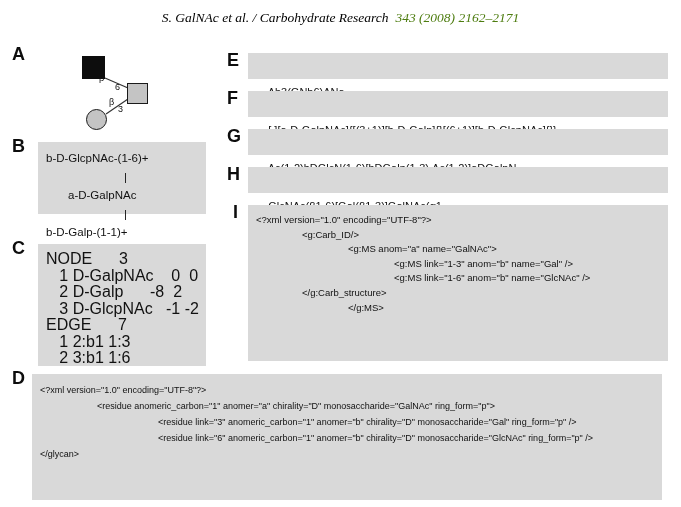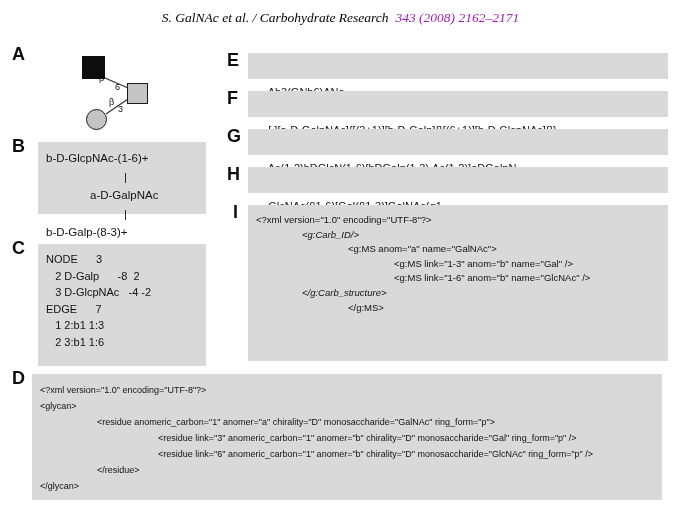--- a/index.html
+++ b/index.html
@@ -17,21 +17,21 @@
   .header {
     position: absolute;
     top: 10px; left: 0;
     width: 100%;
     text-align: center;
     font-family: "Liberation Serif", serif;
     font-style: italic;
     font-size: 13.5px;
     color: #000;
   }
-  .header .link { color: #a21caf; margin-left: 7px; }
+  .header .link { color: #4d7c0f; margin-left: 7px; }
 
   
   .panel-label {
     position: absolute;
     font-size: 18px;
     font-weight: bold;
     color: #0d0d0d;
   }
 
   
@@ -44,43 +44,43 @@
   .sq-black { left: 24px; top: 10px; width: 23px; height: 23px; background: #0d0d0d; }
   .sq-gray  { left: 69px; top: 37px; width: 21px; height: 21px; background: #c4c4c4; border: 1.5px solid #1a1a1a; }
   .ci-gray  { left: 28px; top: 63px; width: 21px; height: 21px; background: #c4c4c4; border: 1.5px solid #1a1a1a; border-radius: 50%; }
   .edge-lab { position: absolute; font-size: 9px; line-height: 9px; color: #111; }
 
   
   .panel-b { left: 38px; top: 142px; width: 168px; height: 72px; padding-top: 7px; font-size: 11.5px; }
   .b-line { line-height: 18.5px; white-space: pre; }
   .b-line.i0 { padding-left: 8px; }
   .b-line.i1 { padding-left: 86px; }
-  .b-line.i2 { padding-left: 52px; }
+  .b-line.i2 { padding-left: 30px; }
 
   
-  .panel-c { left: 38px; top: 244px; width: 168px; height: 122px; padding: 7px 0 0 8px; font-size: 11px; }
+  .panel-c { left: 38px; top: 244px; width: 168px; height: 122px; padding: 7px 0 0 8px; font-size: 16px; }
   .c-line { line-height: 16.5px; white-space: pre; }
 
   
   .panel-d { left: 32px; top: 374px; width: 630px; height: 126px; padding: 8px 0 0 8px; font-size: 9px; }
   .x-line { line-height: 16px; white-space: pre; }
   .panel-d .d1 { padding-left: 57px; }
   .panel-d .d2 { padding-left: 118px; }
 
   
   .bar {
     left: 248px; width: 420px; height: 26px;
     line-height: 26px; padding-left: 8px;
     font-size: 11px; white-space: pre;
   }
 
   
   .panel-i { left: 248px; top: 205px; width: 420px; height: 156px; padding: 8px 0 0 8px; font-size: 9.5px; }
   .panel-i .x-line { line-height: 14.6px; }
-  .panel-i .n1 { padding-left: 46px; font-style: italic; }
+  .panel-i .n1 { padding-left: 46px; }
   .panel-i .n2 { padding-left: 92px; }
   .panel-i .n3 { padding-left: 138px; }
 </style>
 </head>
 <body>
 
 <div class="page">
 
   <div class="header">
     <span>S. GalNAc et al. / Carbohydrate Research</span><span class="link">343 (2008) 2162–2171</span>
@@ -100,41 +100,40 @@
     <span class="edge-lab" style="left:51px; top:52px;">β</span>
     <span class="edge-lab" style="left:60px; top:59px;">3</span>
   </div>
 
   <div class="panel-label" style="left:12px; top:136px;">B</div>
   <div class="box panel-b">
     <div class="b-line i0">b-D-GlcpNAc-(1-6)+</div>
     <div class="b-line i1">|</div>
     <div class="b-line i2">a-D-GalpNAc</div>
     <div class="b-line i1">|</div>
-    <div class="b-line i0">b-D-Galp-(8-3)+</div>
+    <div class="b-line i0">b-D-Galp-(1-1)+</div>
   </div>
 
   <div class="panel-label" style="left:12px; top:238px;">C</div>
   <div class="box panel-c">
     <div class="c-line">NODE      3</div>
+    <div class="c-line">   1 D-GalpNAc    0  0</div>
     <div class="c-line">   2 D-Galp      -8  2</div>
-    <div class="c-line">   3 D-GlcpNAc   -4 -2</div>
+    <div class="c-line">   3 D-GlcpNAc   -1 -2</div>
     <div class="c-line">EDGE      7</div>
     <div class="c-line">   1 2:b1 1:3</div>
     <div class="c-line">   2 3:b1 1:6</div>
   </div>
 
   <div class="panel-label" style="left:12px; top:368px;">D</div>
   <div class="box panel-d">
     <div class="x-line">&lt;?xml version="1.0" encoding="UTF-8"?&gt;</div>
-    <div class="x-line">&lt;glycan&gt;</div>
     <div class="x-line d1">&lt;residue anomeric_carbon="1" anomer="a" chirality="D" monosaccharide="GalNAc" ring_form="p"&gt;</div>
     <div class="x-line d2">&lt;residue link="3" anomeric_carbon="1" anomer="b" chirality="D" monosaccharide="Gal" ring_form="p" /&gt;</div>
     <div class="x-line d2">&lt;residue link="6" anomeric_carbon="1" anomer="b" chirality="D" monosaccharide="GlcNAc" ring_form="p" /&gt;</div>
-    <div class="x-line d1">&lt;/residue&gt;</div>
     <div class="x-line">&lt;/glycan&gt;</div>
   </div>
 
   <div class="panel-label" style="left:227px; top:50px;">E</div>
   <div class="box bar" style="top:53px;">
     <span>Ab3(GNb6)ANa</span>
   </div>
 
   <div class="panel-label" style="left:227px; top:88px;">F</div>
   <div class="box bar" style="top:91px;">

